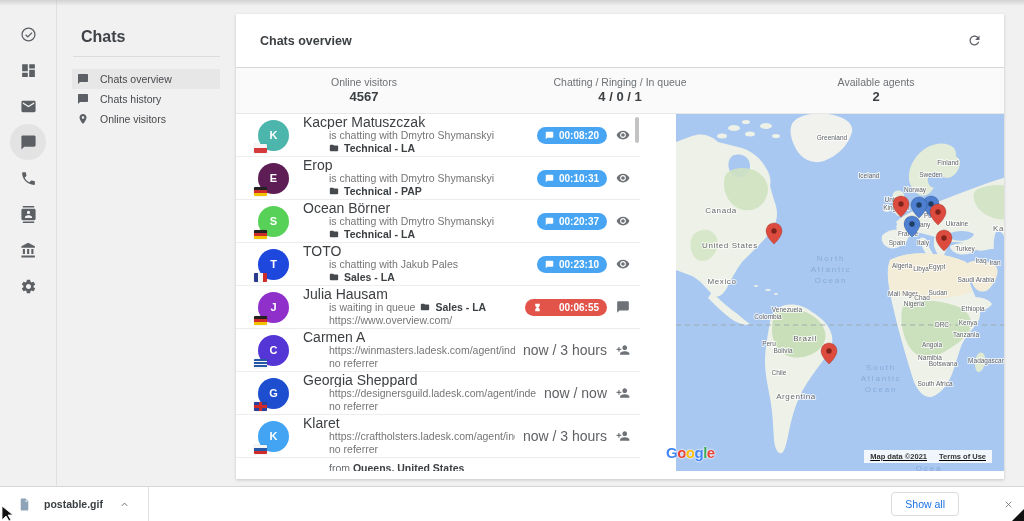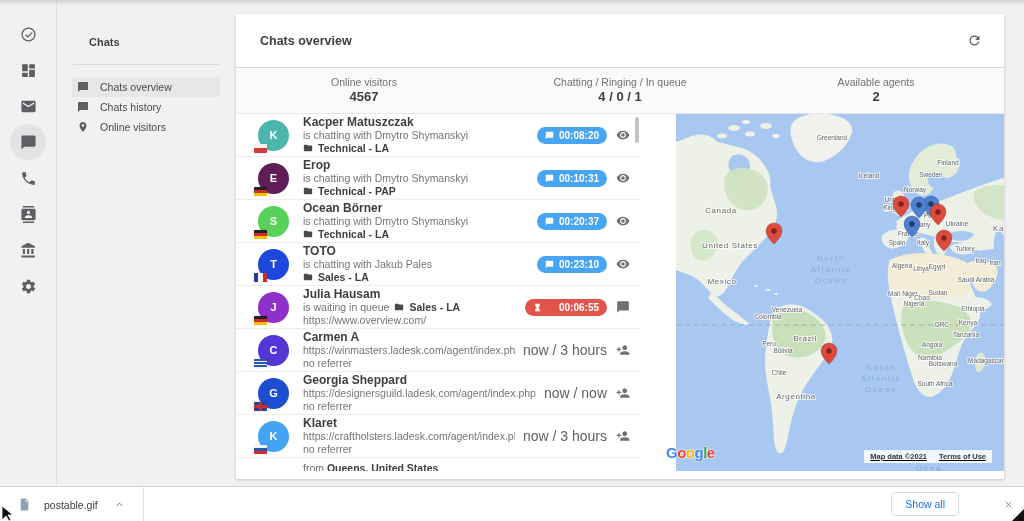--- a/index.html
+++ b/index.html
@@ -9,21 +9,21 @@
 
   
   .rail{position:absolute;left:0;top:0;width:56px;height:486px;display:flex;flex-direction:column;align-items:center;padding-top:16px;}
   .rail-divider{position:absolute;left:56px;top:0;height:486px;width:1px;background:#e0e0e0;}
   .rail-btn{width:36px;height:36px;display:flex;align-items:center;justify-content:center;border-radius:50%;cursor:pointer;flex:none;}
   .rail-btn svg{width:17px;height:17px;fill:#5c6064;}
   .rail-btn.active{background:#e3e3e3;}
 
   
   .submenu{position:absolute;left:57px;top:0;width:179px;height:486px;}
-  .submenu h2{margin:16px;padding:20px 0 0 16px;font-size:11px;font-weight:bold;color:#3f4347;}
+  .submenu h2{margin:8px;padding:20px 0 0 16px;font-size:16px;font-weight:bold;color:#3f4347;}
   .submenu .divider{margin:10px 16px 0 16px;border-bottom:1px solid #dcdcdc;}
   .menu-list{margin-top:12px;}
   .menu-item{display:flex;align-items:center;height:20px;margin:0 16px 0 15px;padding-left:5px;cursor:pointer;}
   .menu-item.selected{background:#e7e7e7;}
   .menu-item svg{width:12px;height:12px;fill:#5c6064;flex:none;}
   .menu-item span{font-size:10.5px;color:#46494d;margin-left:11px;white-space:nowrap;}
 
   
   .card{position:absolute;left:236px;top:14px;width:768px;height:465px;background:#fff;box-shadow:0 1px 3px rgba(0,0,0,.18);}
   .card-header{height:54px;display:flex;align-items:center;padding:0 22px 0 24px;border-bottom:1px solid #d8d8d8;}
@@ -43,22 +43,22 @@
   .avatar-wrap{position:relative;width:31px;height:31px;flex:none;}
   .avatar{width:31px;height:31px;border-radius:50%;color:#fff;font-size:11px;font-weight:bold;display:flex;align-items:center;justify-content:center;}
   .flag{position:absolute;left:-4px;bottom:-2px;width:13px;height:9px;border-radius:1px;box-shadow:0 0 1px rgba(0,0,0,.45);}
   .flag-pl{background:linear-gradient(#f5f5f5 50%,#d63a3a 50%);}
   .flag-de{background:linear-gradient(#222 33%,#cf2b2b 33% 66%,#f3c200 66%);}
   .flag-fr{background:linear-gradient(90deg,#2a3b8f 33%,#f5f5f5 33% 66%,#cf2b2b 66%);}
   .flag-gr{background:repeating-linear-gradient(#2758a8 0 1.6px,#f5f5f5 1.6px 3.2px);}
   .flag-uk{background:linear-gradient(#cf2b2b 0 0) center/100% 3px no-repeat,linear-gradient(90deg,#cf2b2b 0 0) center/3px 100% no-repeat,#2b3f9e;}
   .flag-sk{background:linear-gradient(#f5f5f5 33%,#2758a8 33% 66%,#cf2b2b 66%);}
   .text-col{flex:1;min-width:0;margin-left:14px;}
-  .l-name{font-size:12px;font-weight:bold;color:#3d4043;line-height:13px;white-space:nowrap;overflow:hidden;}
-  .l-sub{font-size:10.5px;color:#757575;line-height:13px;white-space:nowrap;overflow:hidden;display:flex;align-items:center;}
+  .l-name{font-size:14px;font-weight:normal;color:#3d4043;line-height:13px;white-space:nowrap;overflow:hidden;}
+  .l-sub{font-size:10.5px;color:#757575;line-height:13px;white-space:nowrap;overflow:hidden;display:flex;align-items:center;margin-left:26px;}
   .l-sub .gap{width:5px;flex:none;}
   .dept{font-weight:bold;color:#3d4043;}
   .folder{width:10px;height:10px;fill:#46494d;flex:none;margin-right:5px;}
   .right-zone{display:flex;align-items:center;margin-left:8px;flex:none;}
   .pill{display:inline-flex;align-items:center;height:17px;padding:0 8px;border-radius:9px;color:#fff;font-size:10px;font-weight:bold;}
   .pill svg{width:9px;height:9px;fill:#fff;margin-right:5px;}
   .pill.blue{background:#47a5f3;}
   .pill.red{background:#e2544a;gap:12px;}
   .icon-btn{margin-left:9px;cursor:pointer;display:flex;}
   .icon-btn svg{width:14px;height:14px;fill:#6e7276;}
@@ -72,21 +72,21 @@
   .map svg.world{display:block;}
   text.lbl{font-size:6.5px;fill:#5f6368;text-anchor:middle;paint-order:stroke;stroke:#ffffff;stroke-width:2px;stroke-linejoin:round;stroke-opacity:.75;}
   text.lbl.big{font-size:8px;letter-spacing:.6px;fill:#67696c;}
   text.ocean-lbl{font-size:8px;fill:#86abd9;letter-spacing:1.8px;text-anchor:middle;}
   .google-logo{position:absolute;left:26px;bottom:10px;font-size:15px;font-weight:bold;letter-spacing:-.5px;text-shadow:0 0 2px #fff,0 0 2px #fff;}
   .attrib{position:absolute;right:12px;bottom:8px;display:flex;text-decoration:underline;}
   .attrib span{background:rgba(255,255,255,.85);font-size:7.5px;font-weight:bold;color:#333;padding:2px 6px;white-space:nowrap;}
 
   
   .dlbar{position:absolute;left:0;bottom:0;width:1024px;height:35px;background:#fff;border-top:1px solid #d6d6d6;display:flex;align-items:center;}
-  .dl-item{display:flex;align-items:flex-end;margin-left:18px;cursor:pointer;}
+  .dl-item{display:flex;align-items:flex-start;margin-left:18px;cursor:pointer;font-weight:bold;}
   .dl-item svg.file{width:13px;height:13px;fill:#8fa3b8;}
   .dl-name{font-size:10.5px;color:#3c4043;margin-left:13px;}
   .dl-chevron{margin-left:16px;display:flex;cursor:pointer;}
   .dl-chevron svg{width:11px;height:11px;stroke:#5f6368;fill:none;stroke-width:2;}
   .dl-divider{width:1px;height:34px;background:#e2e2e2;margin-left:18px;}
   .dl-right{margin-left:auto;display:flex;align-items:center;gap:32px;}
   .show-all{font-size:10.5px;color:#1a73e8;background:#fff;border:1px solid #dadce0;border-radius:4px;padding:5px 13px;cursor:pointer;}
   .dl-close{margin:0 10px 0 12px;display:flex;cursor:pointer;}
   .dl-close svg{width:11px;height:11px;stroke:#5f6368;fill:none;stroke-width:1.6;}
 

